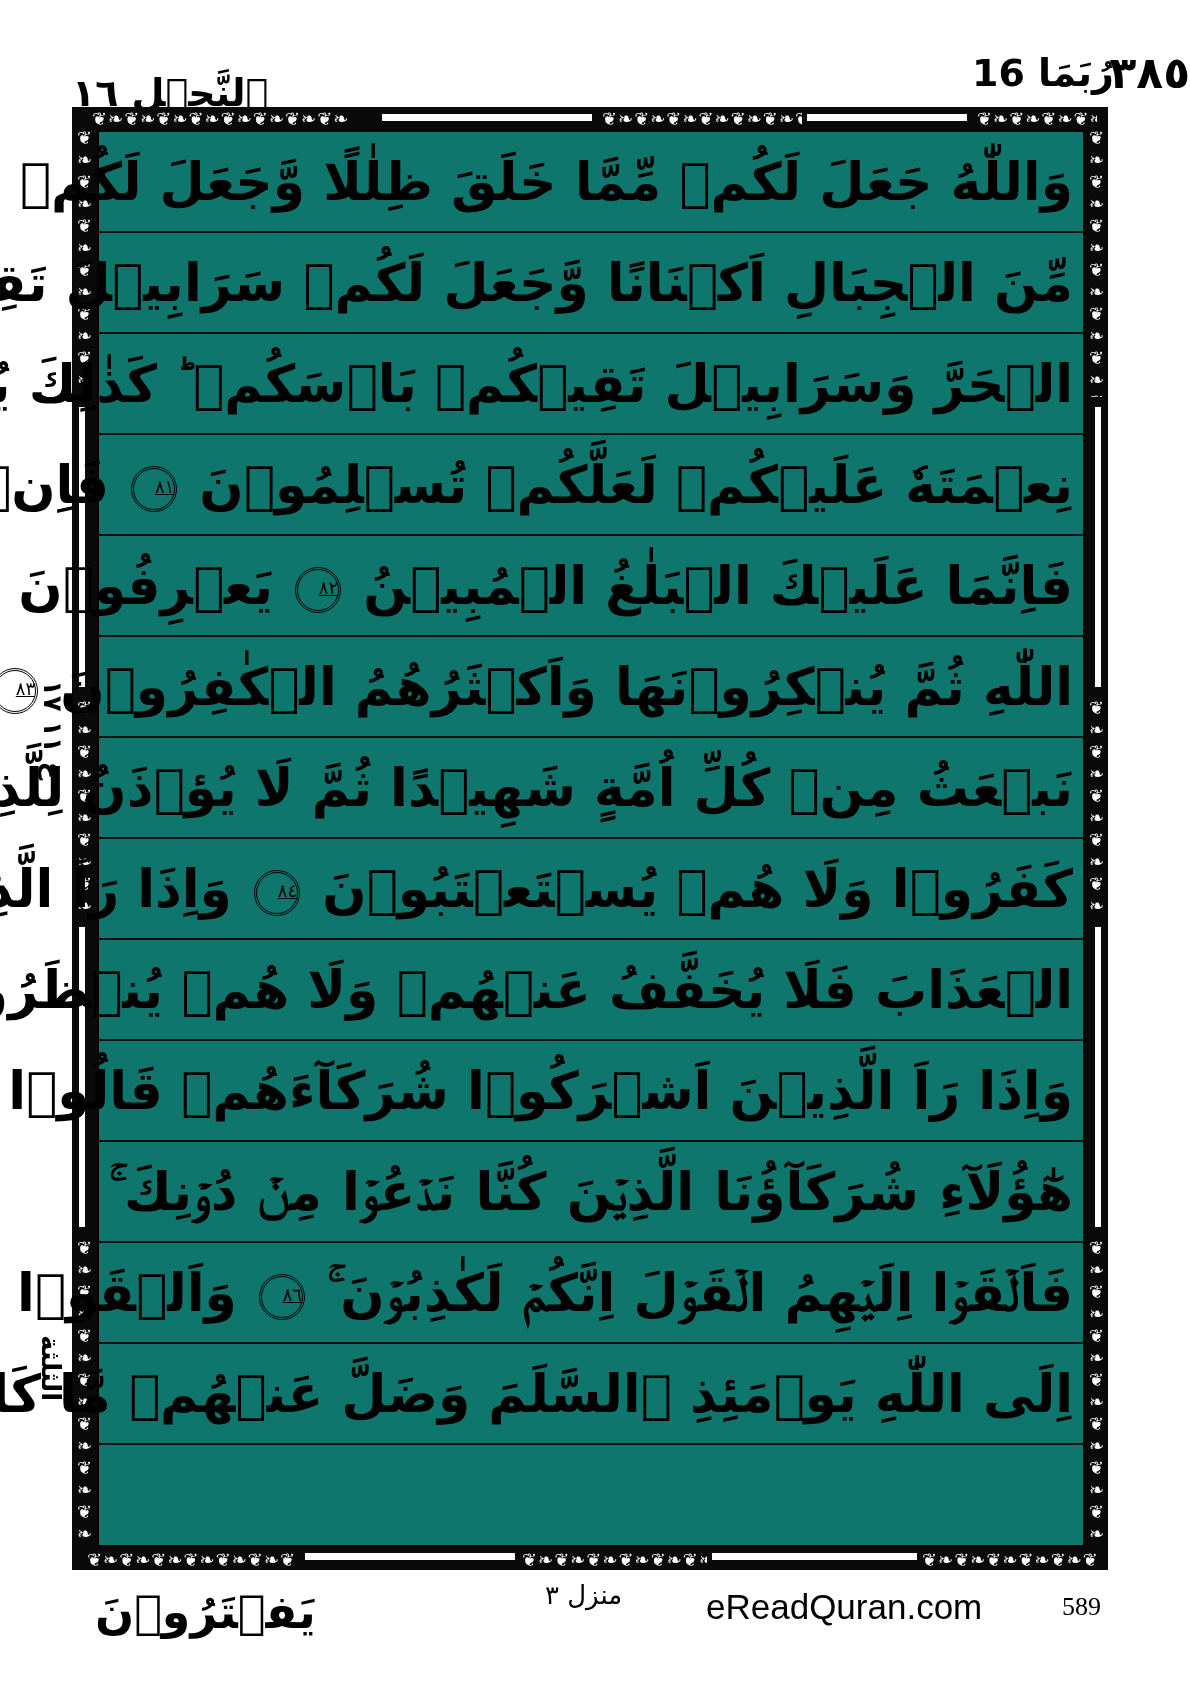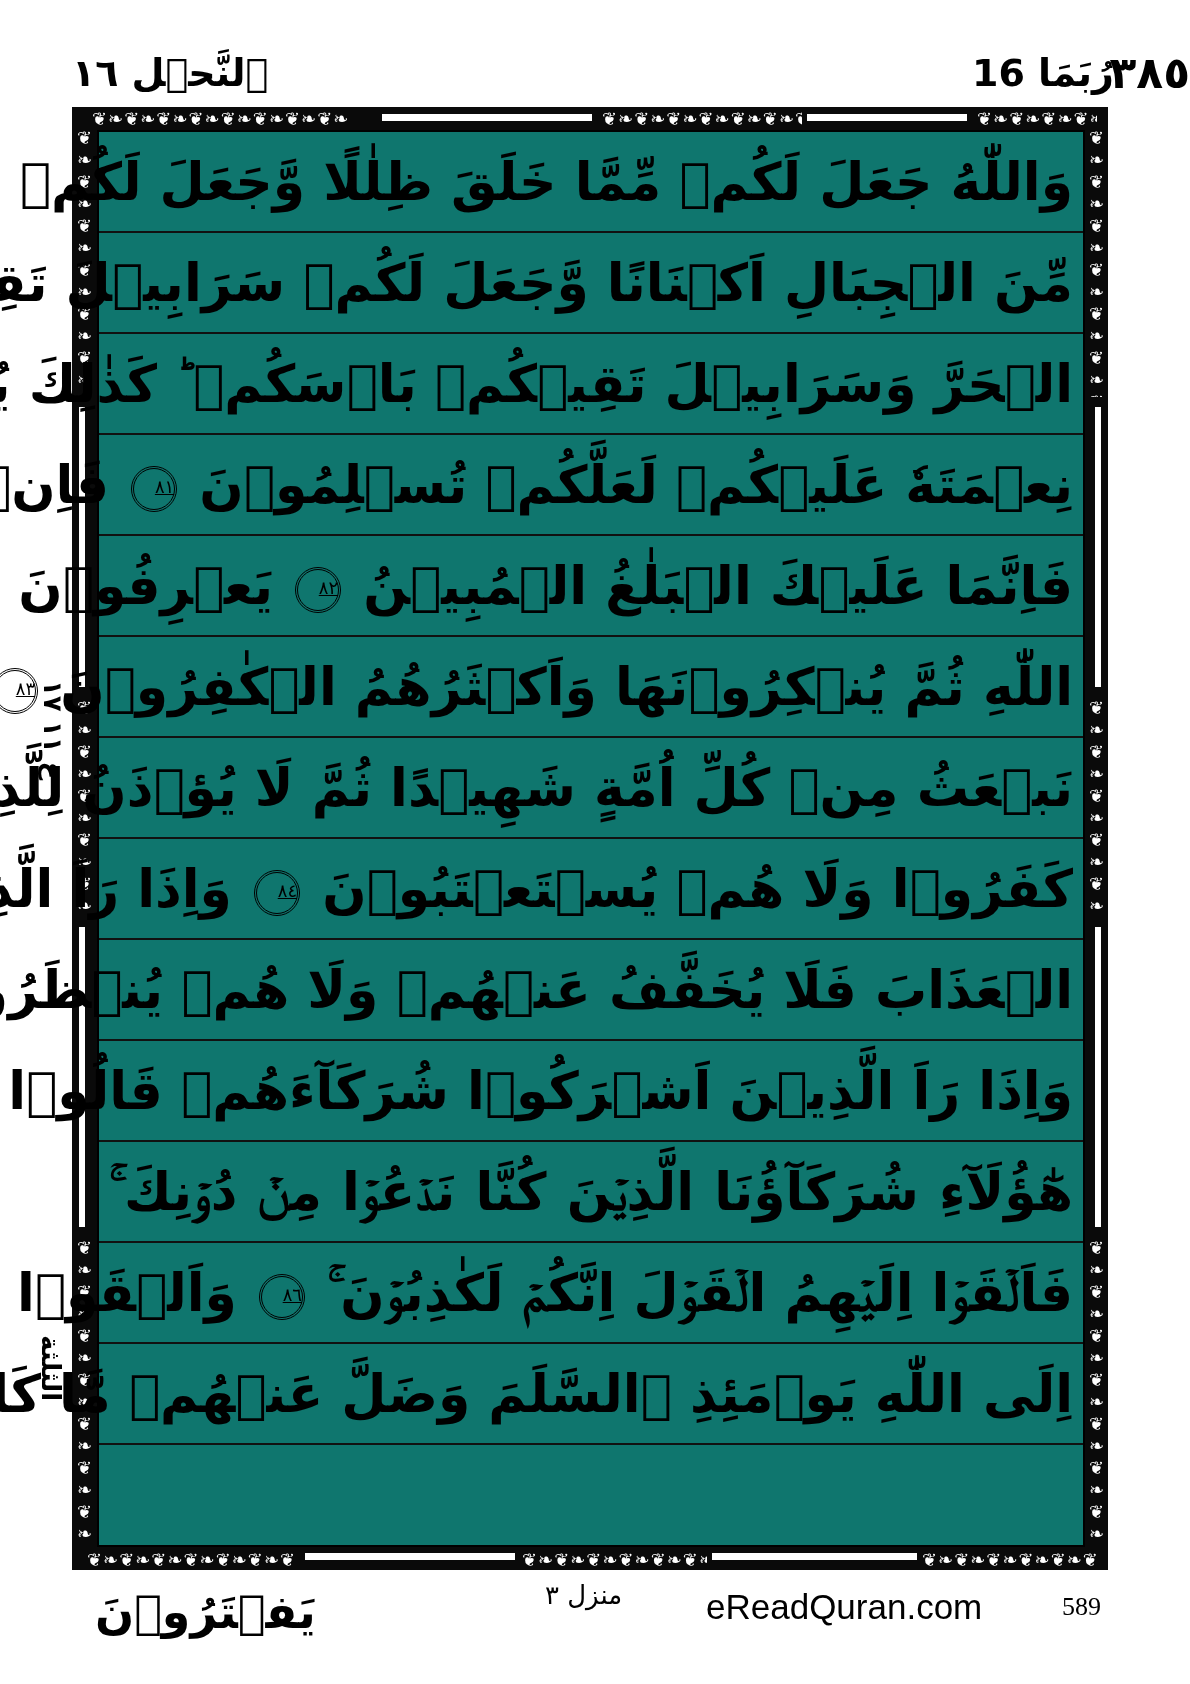--- a/index.html
+++ b/index.html
@@ -1,19 +1,19 @@
 <!DOCTYPE html>
 <html><head>
 <meta charset="utf-8">
 <style>
   html, body { margin:0; padding:0; background:#ffffff; }
   body { width:1190px; height:1684px; position:relative; overflow:hidden; color:#000; }
 
   .hdr { position:absolute; top:48px; font-family:"DejaVu Sans", sans-serif; font-weight:bold; font-size:38px; line-height:50px; direction:rtl; white-space:nowrap; }
-  .hdr-left  { left:72px; }
+  .hdr-left  { left:72px;margin-top:20px; }
   .hdr-center{ left:0; width:1190px; text-align:right; font-size:44px; }
   .hdr-right { right:76px; }
 
   .frame { position:absolute; left:72px; top:107px; width:1036px; height:1463px; background:#0a0a0a; box-sizing:border-box; }
   
   .rail { position:absolute; background:#fff; }
   .rail.top1 { left:310px; top:7px; width:210px; height:7px; }
   .rail.top2 { left:735px; top:7px; width:160px; height:7px; }
   .rail.bot1 { left:233px; bottom:10px; width:210px; height:7px; }
   .rail.bot2 { left:640px; bottom:10px; width:205px; height:7px; }

